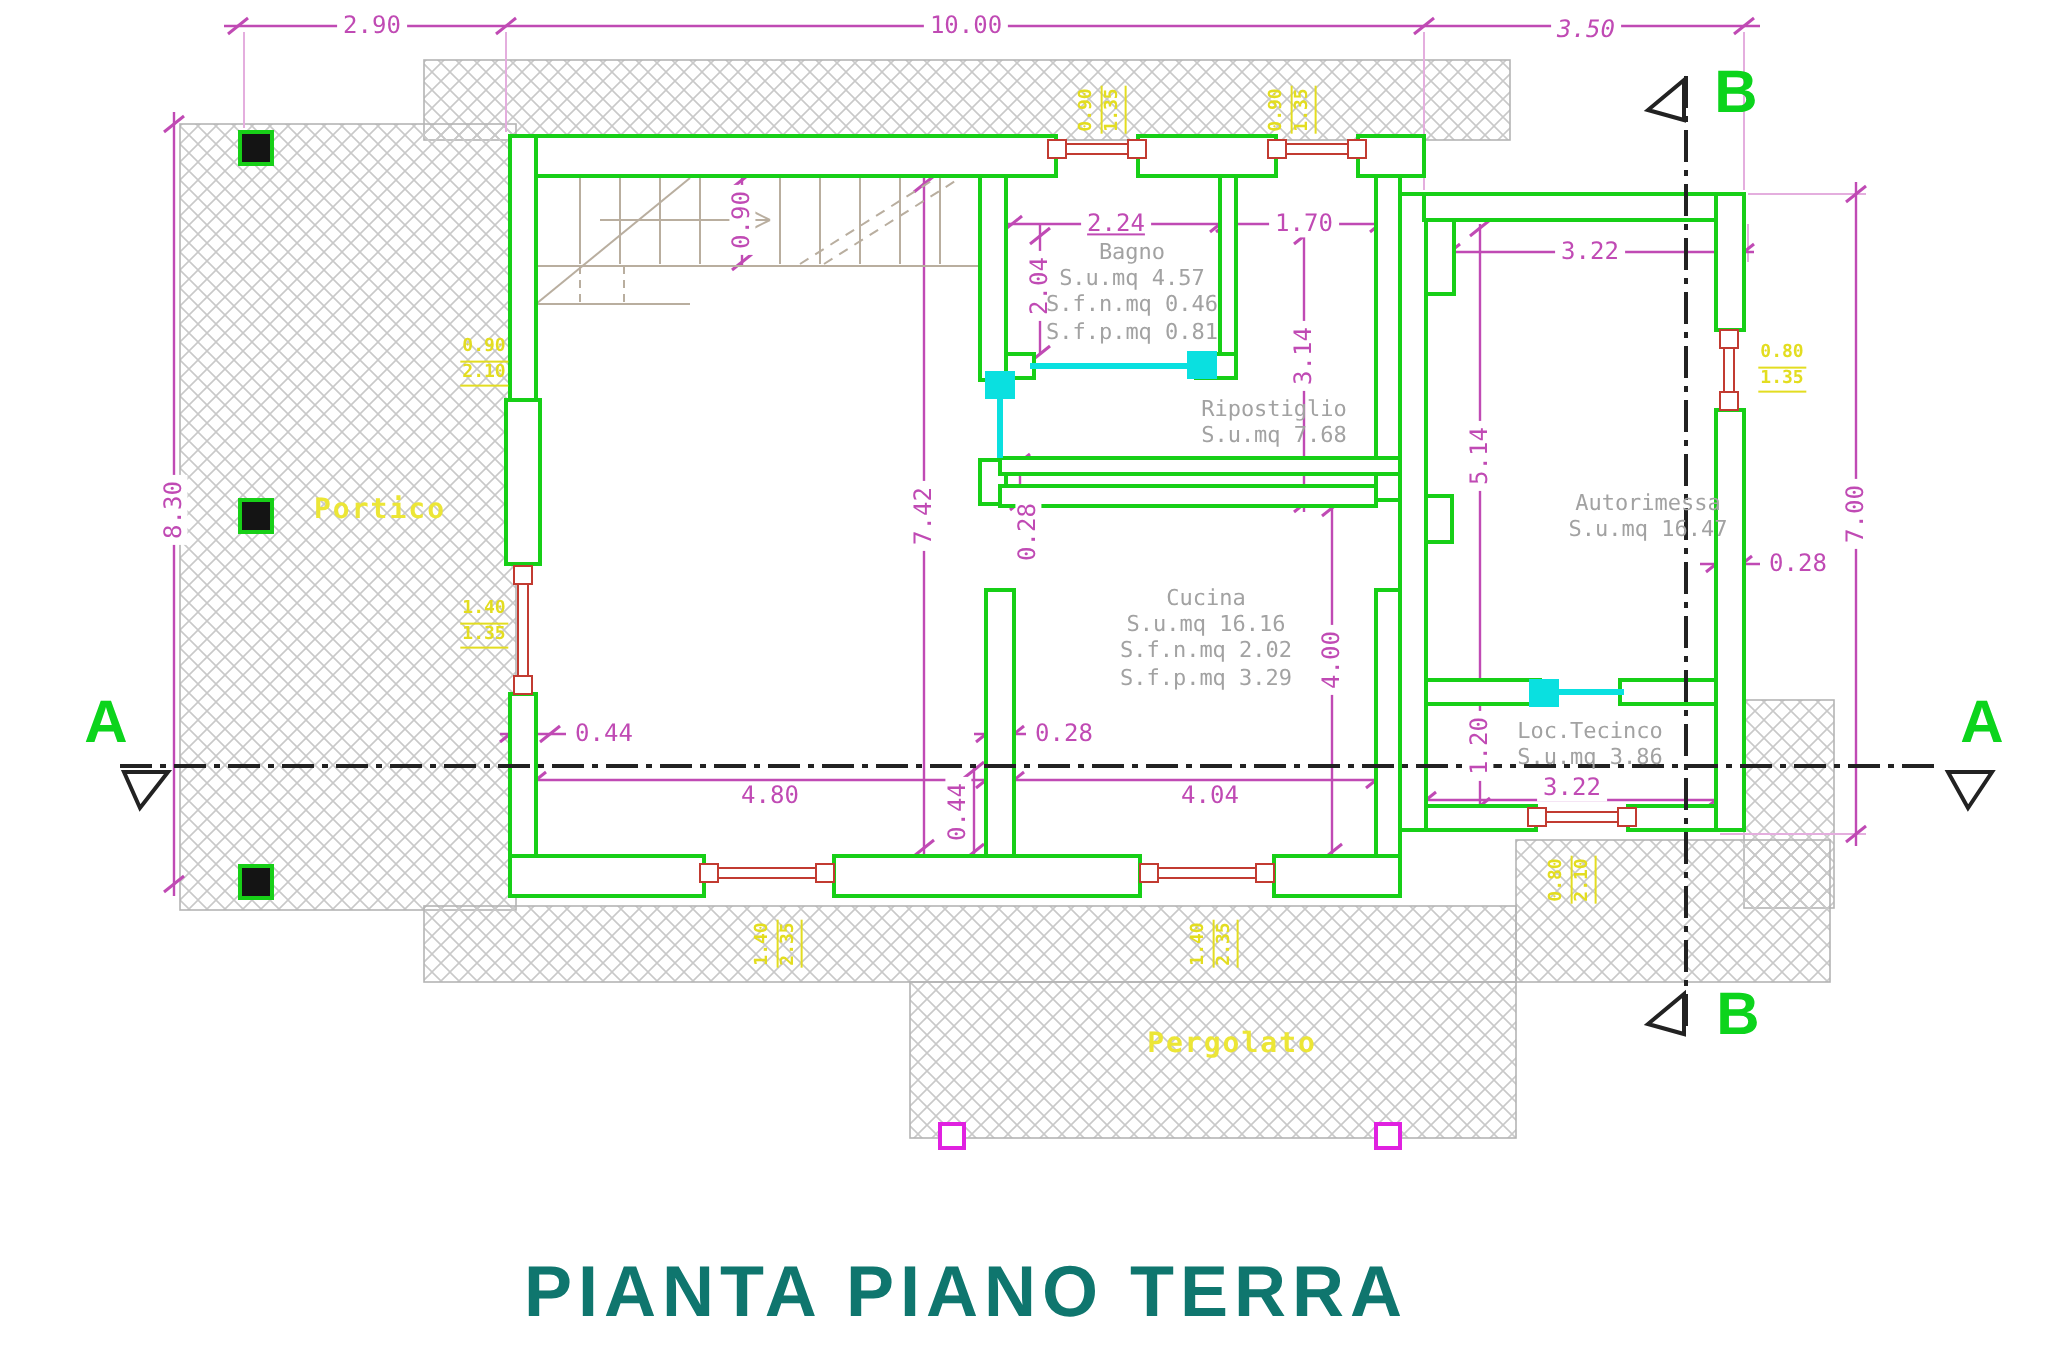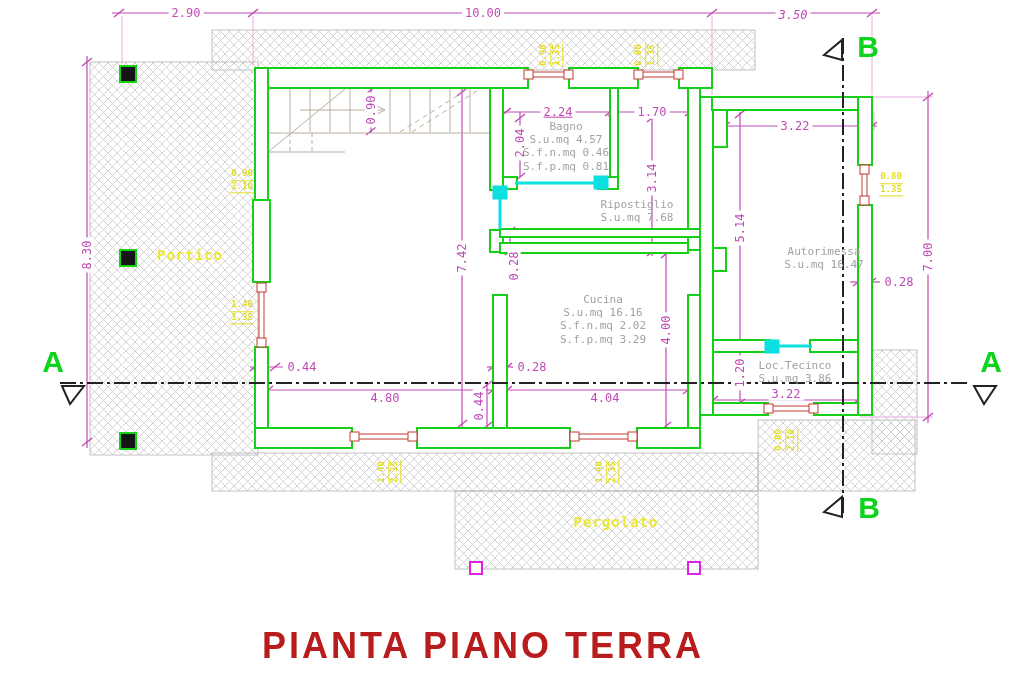--- a/index.html
+++ b/index.html
@@ -8,21 +8,21 @@
   #draw{position:absolute;left:0;top:0;}
   .lbl{position:absolute;transform:translate(-50%,-50%);white-space:nowrap;z-index:5;}
   .rot{transform:translate(-50%,-50%) rotate(-90deg);}
   .dim{font:12px "DejaVu Sans Mono",monospace;color:#c04ab4;background:#fff;padding:0 3px;line-height:1.05;}
   .dim-nobg{background:transparent;}
   .room{font:11px "DejaVu Sans Mono",monospace;color:#a2a2a2;text-align:center;line-height:1.2;background:transparent;}
   .yellow{font:bold 9px "DejaVu Sans Mono",monospace;color:#e3dd20;text-align:center;line-height:1.3;}
   .yellow span{display:block;border-bottom:1px solid #e3dd20;padding:0 1px;}
   .outdoor{font:bold 14px "DejaVu Sans Mono",monospace;color:#ecе636;color:#ece636;letter-spacing:1px;}
   .sect{font:bold 30px "Liberation Sans",sans-serif;color:#0cd41c;line-height:1;}
-  .title{font:bold 36px "Liberation Sans",sans-serif;color:#b91c1c;letter-spacing:3px;}
+  .title{font:bold 36px "Liberation Sans",sans-serif;color:#0f766e;letter-spacing:3px;}
 </style>
 </head>
 <body>
 
 <div id="canvas">
 
 <svg id="draw" width="1024" height="676" viewBox="0 0 1024 676">
   <defs>
     <pattern id="xh" width="9" height="9" patternUnits="userSpaceOnUse">
       <path d="M0 9L9 0M0 0L9 9" stroke="#c9c9c9" stroke-width="0.8" fill="none"></path>

